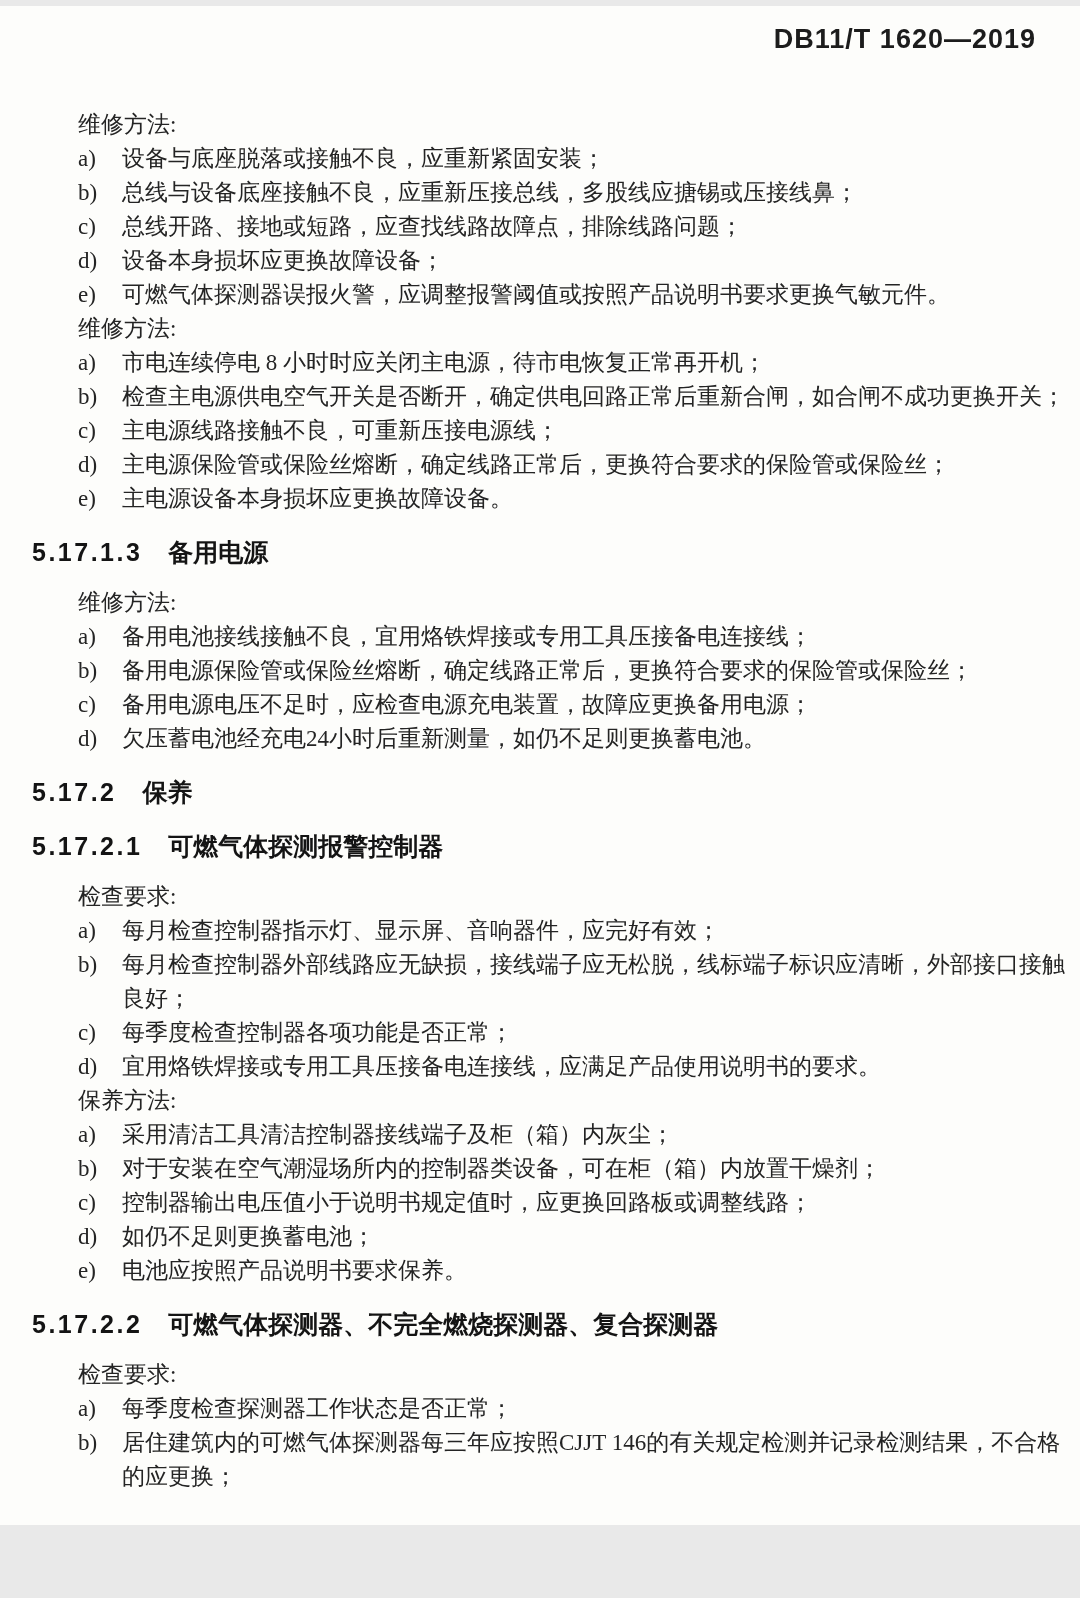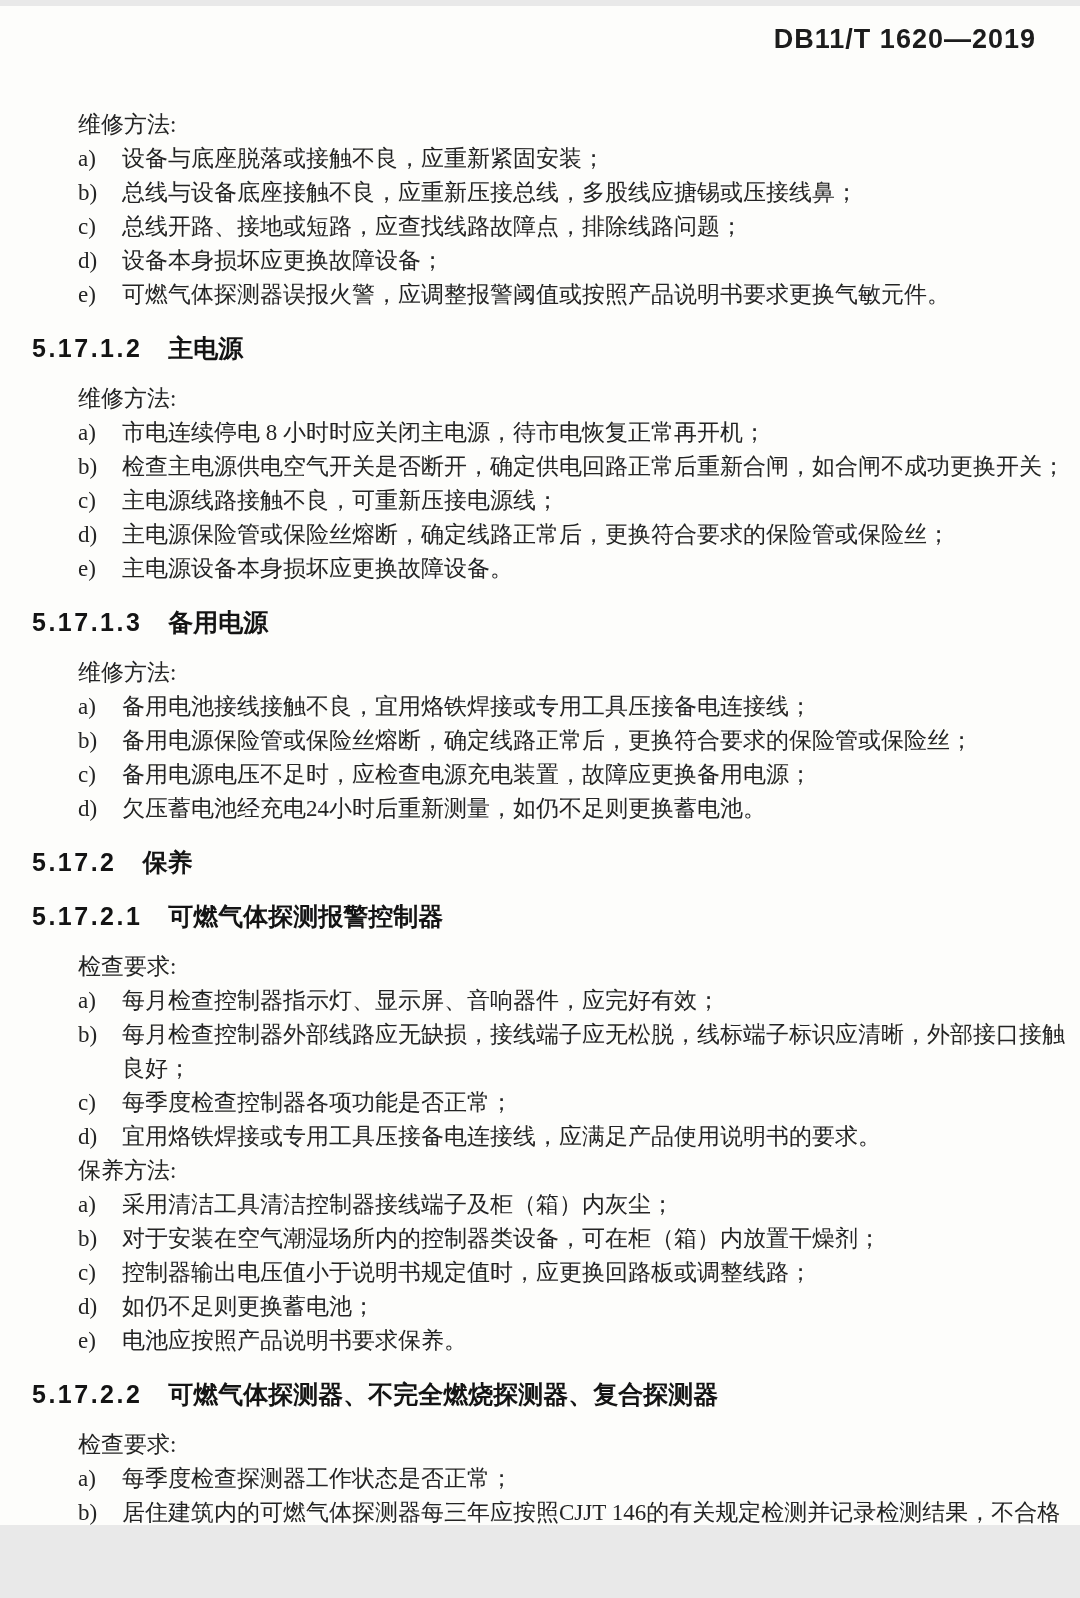--- a/index.html
+++ b/index.html
@@ -85,24 +85,20 @@
       </div>
     <div class="li">
         <span class="mk">d)</span>
         <span class="tx">设备本身损坏应更换故障设备；</span>
       </div>
     <div class="li">
         <span class="mk">e)</span>
         <span class="tx">可燃气体探测器误报火警，应调整报警阈值或按照产品说明书要求更换气敏元件。</span>
       </div>
 
-    <div class="heading">
-        <span class="num">5.17.1.2</span>
-        <span class="ttl">主电源</span>
-      </div>
     <div class="label">维修方法:</div>
     <div class="li">
         <span class="mk">a)</span>
         <span class="tx">市电连续停电 8 小时时应关闭主电源，待市电恢复正常再开机；</span>
       </div>
     <div class="li">
         <span class="mk">b)</span>
         <span class="tx">检查主电源供电空气开关是否断开，确定供电回路正常后重新合闸，如合闸不成功更换开关；</span>
       </div>
     <div class="li">

